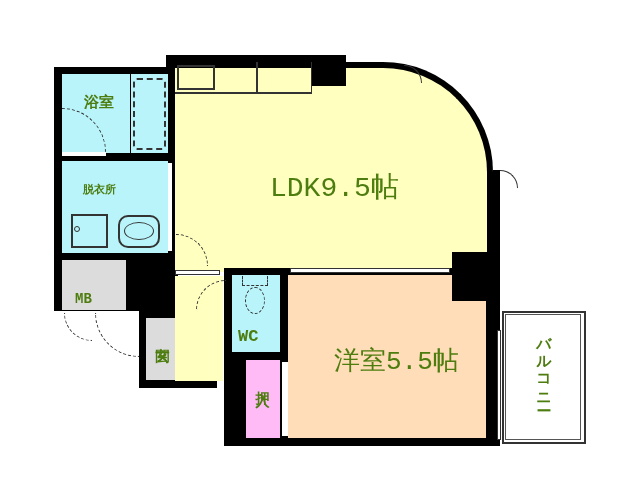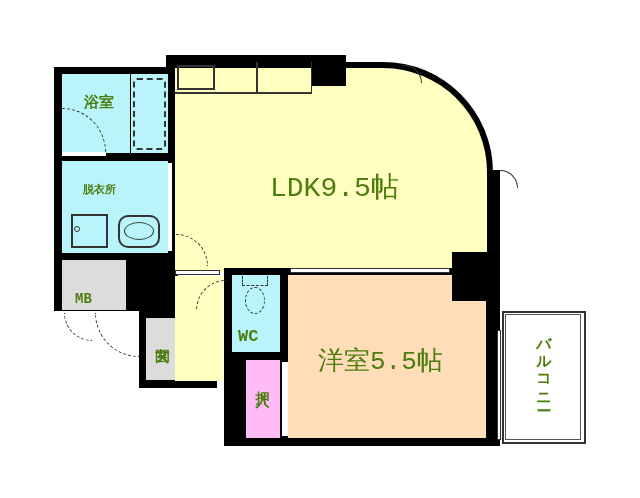--- a/index.html
+++ b/index.html
@@ -65,21 +65,21 @@
   <div class="abs" style="left:196px;top:280px;width:30px;height:30px;border-top:1.5px dashed #333;border-left:1.5px dashed #333;border-top-left-radius:30px;"></div>
 
   <div class="abs" style="left:246px;top:360px;width:34px;height:78px;background:#FFBBF5;"></div>
   <div class="lbl vert" style="left:253px;top:380px;font-size:14px;">押入</div>
 
   <div class="abs wall" style="left:280px;top:268px;width:220px;height:178px;"></div>
   <div class="abs" style="left:288px;top:275px;width:198px;height:163px;background:#FFDDB8;"></div>
   <div class="abs wall" style="left:452px;top:268px;width:40px;height:33px;"></div>
   <div class="abs" style="left:290px;top:268px;width:160px;height:5px;background:#fff;border:1px solid #333;"></div>
   <div class="abs" style="left:282px;top:362px;width:6px;height:74px;background:#fff;"></div>
-  <div class="lbl" style="left:318px;top:343px;font-size:26px;font-weight:normal;">洋室5.5帖</div>
+  <div class="lbl" style="left:334px;top:343px;font-size:26px;font-weight:normal;">洋室5.5帖</div>
 
   <div class="abs" style="left:404px;top:65px;width:18px;height:18px;border-top:1.5px solid #333;border-right:1.5px solid #333;border-top-right-radius:18px;"></div>
   <div class="abs" style="left:500px;top:170px;width:18px;height:18px;border-top:1.5px solid #333;border-right:1.5px solid #333;border-top-right-radius:18px;"></div>
 
   <div class="abs" style="left:502px;top:311px;width:84px;height:133px;border:2px solid #333;background:#fff;"></div>
   <div class="abs" style="left:505px;top:314px;width:76px;height:126px;border:1px solid #555;"></div>
   <div class="abs" style="left:497px;top:330px;width:4px;height:110px;background:#fff;border:1px solid #333;"></div>
   <div class="lbl vert" style="left:532px;top:326px;font-size:15px;">バルコニー</div>
 </div>
 

